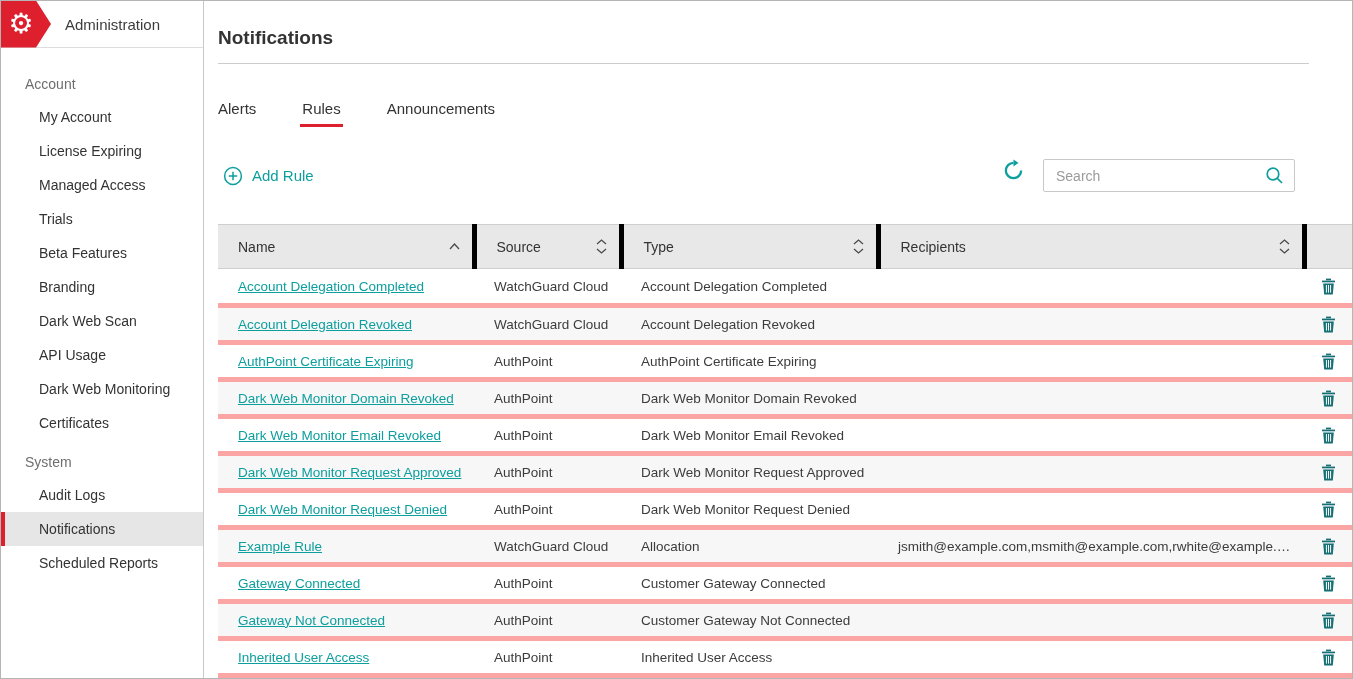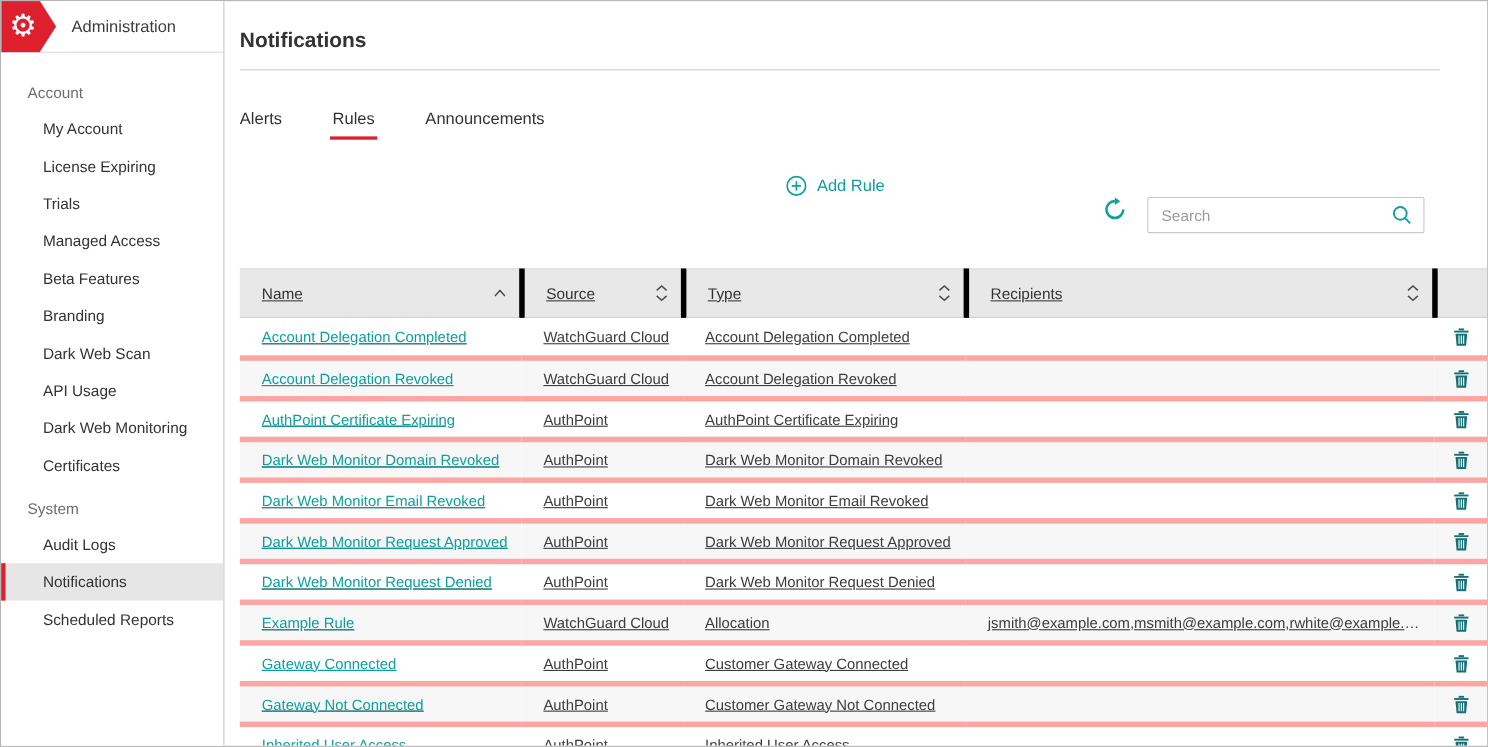--- a/index.html
+++ b/index.html
@@ -21,33 +21,33 @@
   .nav-heading.second { margin-top:6px; }
   .nav-item { font-size:14px; color:#333; padding:8px 0 8px 38px; line-height:18px; cursor:pointer; }
   .nav-item.active { background:#e6e6e6; border-left:4px solid #dd1f2e; padding-left:34px; }
   
   .main { flex:1; padding:26px 0 0 14px; overflow:hidden; }
   .page-title { font-size:19px; font-weight:600; margin:0; color:#333; }
   .title-rule { border:0; border-top:1px solid #ccc; margin:14px 43px 0 0; }
   .tabs { display:flex; gap:46px; margin-top:36px; }
   .tab { font-size:15px; color:#333; padding-bottom:10px; position:relative; cursor:pointer; }
   .tab.active::after { content:""; position:absolute; left:-2px; right:-2px; bottom:0; height:3px; background:#dd1f2e; }
-  .toolbar { display:flex; align-items:center; margin-top:32px; padding-right:57px;flex-direction:column; }
+  .toolbar { display:flex; align-items:center; margin-top:32px; padding-right:57px; }
   .add-rule { display:flex; align-items:center; gap:9px; background:none; border:0; color:#0d9e9e;
               font-size:15px; font-family:inherit; cursor:pointer; padding:0 0 0 5px; }
   .toolbar-right { margin-left:auto; display:flex; align-items:flex-start; gap:18px; }
   .refresh { display:inline-flex; cursor:pointer; }
   .search-box { width:252px; height:33px; border:1px solid #c9c9c9; border-radius:2px; background:#fff;
                 display:flex; align-items:center; gap:8px; padding:0 10px; }
   .search-box input { border:0; outline:none; flex:1; min-width:0; font-size:14px; font-family:inherit; color:#333; background:transparent; }
   .search-box input::placeholder { color:#9b9b9b; }
   .search-icon { display:inline-flex; cursor:pointer; }
   
   .table-wrap { margin-top:32px; }
-  table { width:100%; border-collapse:collapse; table-layout:fixed;text-decoration:underline; }
+  table { width:100%; border-collapse:collapse; table-layout:fixed; }
   thead th { background:#e8e8e8; height:44px; font-weight:400; font-size:14px; color:#333;
              border-top:1px solid #cfcfcf; border-bottom:1px solid #cfcfcf; padding:0; text-align:left; cursor:pointer; }
   thead th + th { border-left:5px solid #000000; }
   .th-inner { display:flex; align-items:center; justify-content:space-between; padding:0 12px 0 20px; }
   .sort { display:flex; flex-direction:column; align-items:center; gap:3px; }
   tbody td { height:37px; font-size:13.5px; color:#3c3c3c; border-bottom:5px solid #fca5a5;
              padding:0 12px 0 20px; white-space:nowrap; overflow:hidden; text-overflow:ellipsis; }
   tbody tr:nth-child(even) { background:#f7f7f7; }
   a.rule-link { color:#0d9e9e; text-decoration:underline; cursor:pointer; }
   td.c-actions { padding:0; text-align:center; overflow:visible; }
@@ -62,22 +62,22 @@
     <div class="logo-bar">
       <div class="logo">
         <span class="gear">⚙</span>
       </div>
       <span class="app-title">Administration</span>
     </div>
     <nav class="nav">
       <div class="nav-heading">Account</div>
       <div class="nav-item">My Account</div>
       <div class="nav-item">License Expiring</div>
+      <div class="nav-item">Managed Access</div>
       <div class="nav-item">Trials</div>
-      <div class="nav-item">Managed Access</div>
       <div class="nav-item">Beta Features</div>
       <div class="nav-item">Branding</div>
       <div class="nav-item">Dark Web Scan</div>
       <div class="nav-item">API Usage</div>
       <div class="nav-item">Dark Web Monitoring</div>
       <div class="nav-item">Certificates</div>
       <div class="nav-heading second">System</div>
       <div class="nav-item">Audit Logs</div>
       <div class="nav-item active">Notifications</div>
       <div class="nav-item">Scheduled Reports</div>

